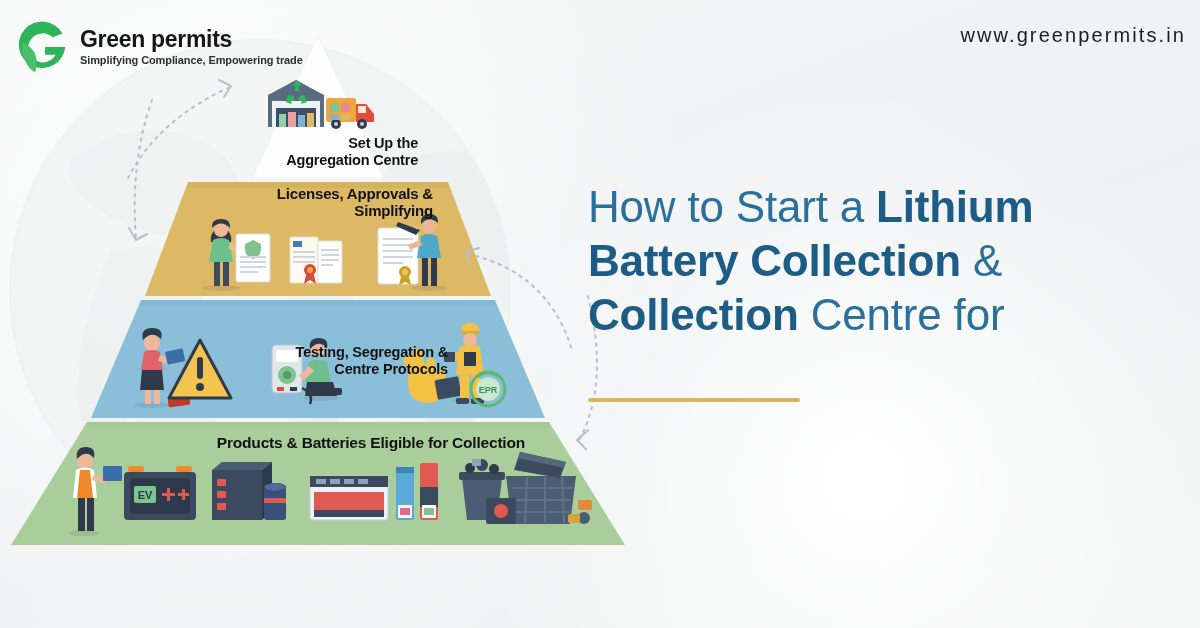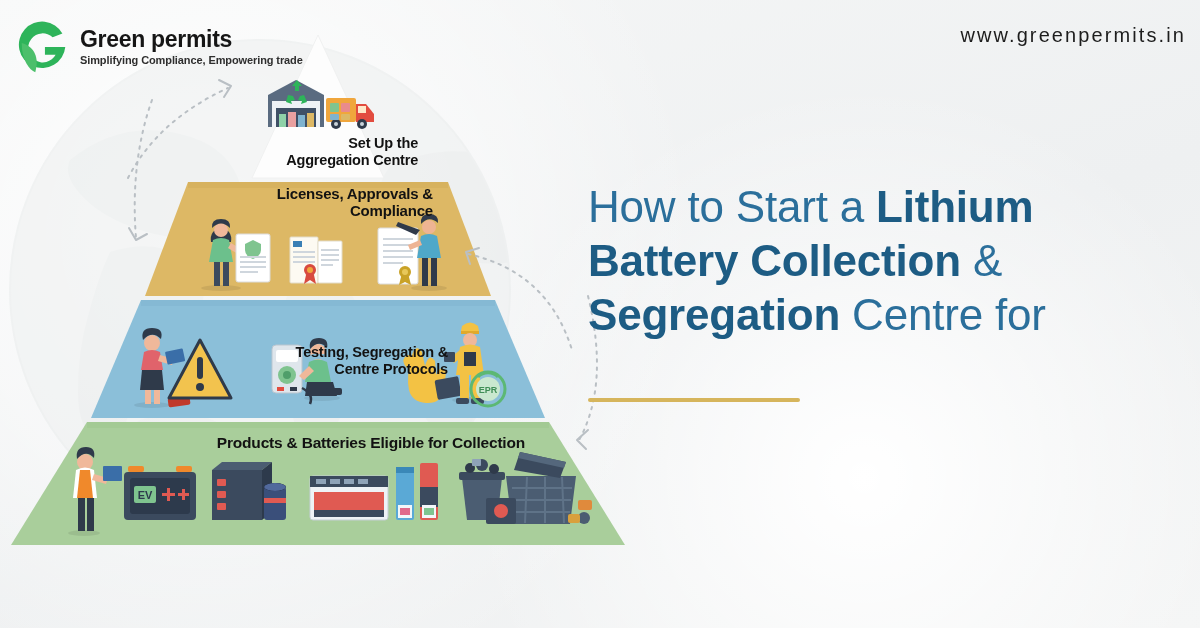--- a/index.html
+++ b/index.html
@@ -374,28 +374,28 @@
     <polyline points="588,430 577,440 586,449"></polyline>
   </g>
 </svg>
 
 <div class="tier-label" id="lbl-1">
   <div>Set Up the</div>
   <div>Aggregation Centre</div>
 </div>
 <div class="tier-label" id="lbl-2">
   <div>Licenses, Approvals &amp;</div>
-  <div>Compliance</div>
+  <div>Simplifying</div>
 </div>
 <div class="tier-label" id="lbl-3">
   <div>Testing, Segregation &amp;</div>
   <div>Centre Protocols</div>
 </div>
 <div class="tier-label" id="lbl-4">
   <div>Products &amp; Batteries Eligible for Collection</div>
 </div>
 
 <div id="headline">
   <div class="ln"><span>How to Start a </span><b>Lithium</b></div>
   <div class="ln"><b>Battery Collection</b><span> &amp;</span></div>
-  <div class="ln"><b>Segregation</b><span> Centre for</span></div>
+  <div class="ln"><b>Collection</b><span> Centre for</span></div>
 </div>
 <div id="rule"></div>
 
 </body></html>

